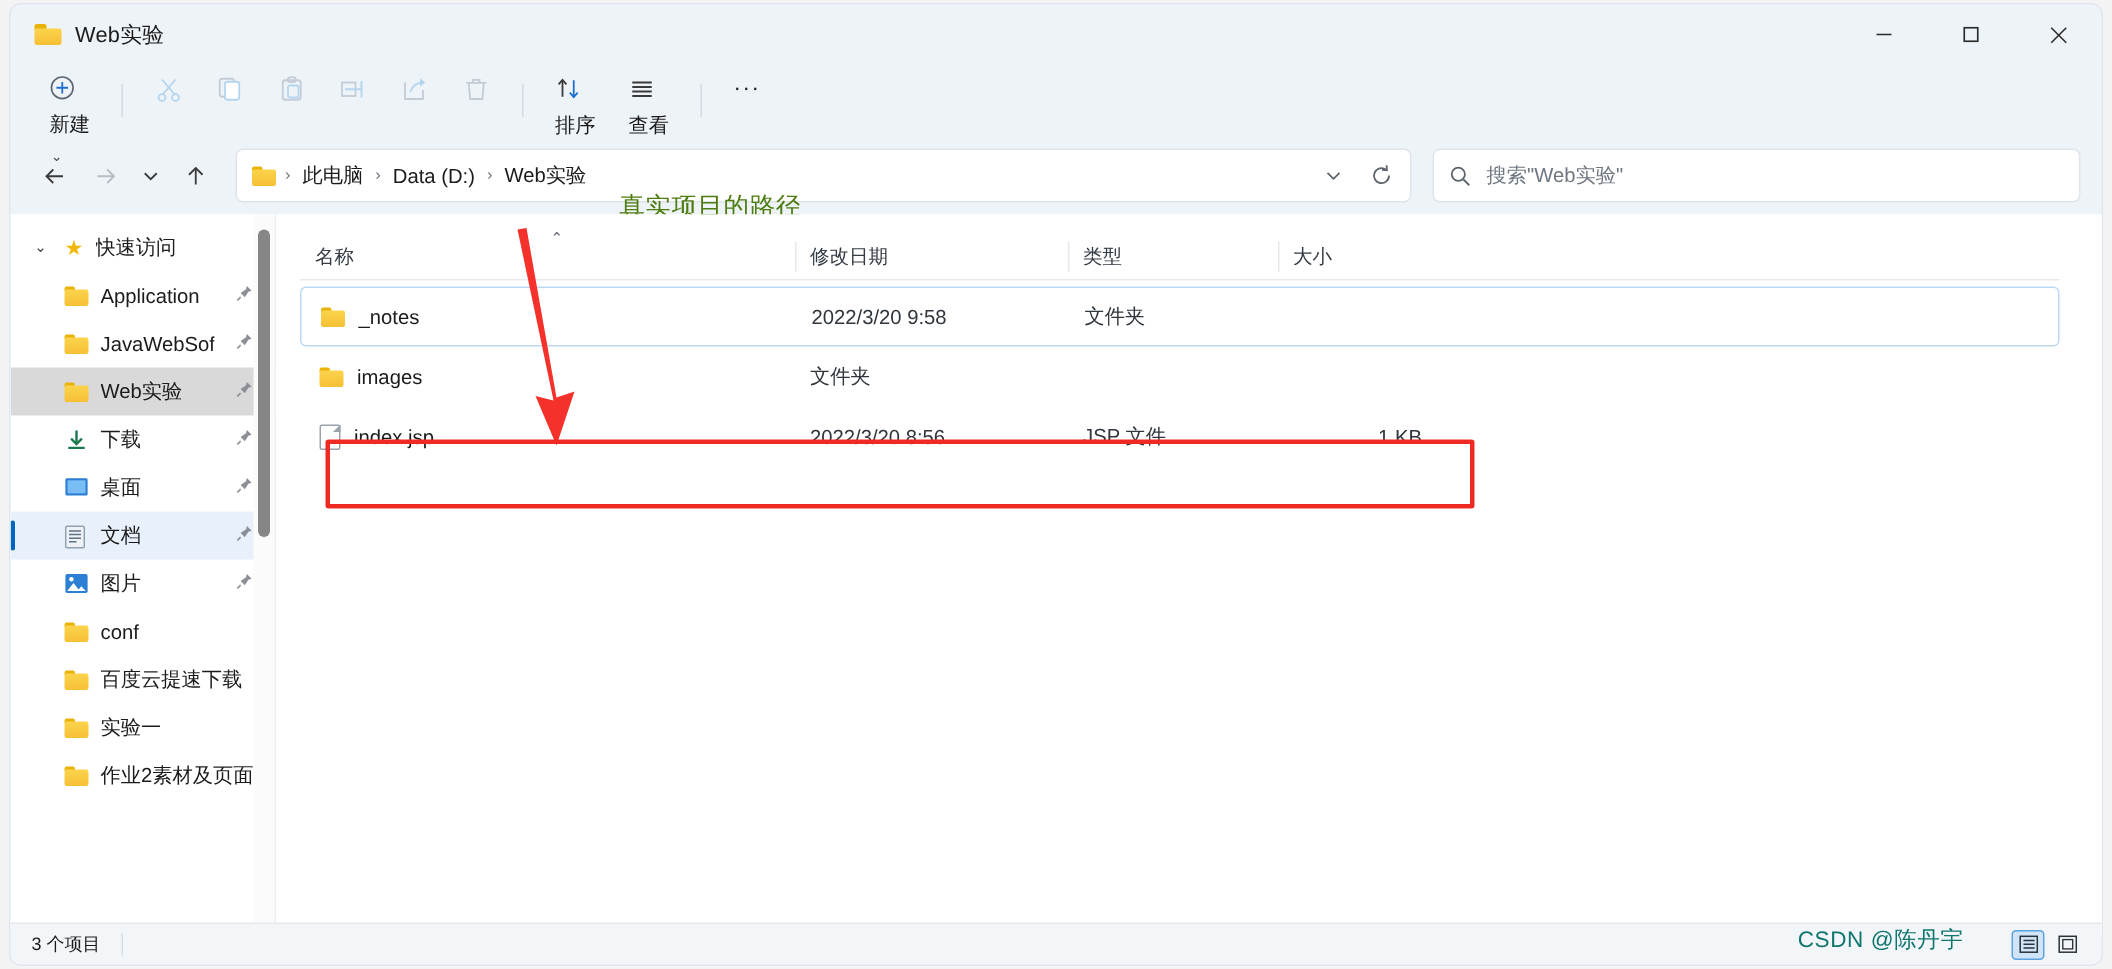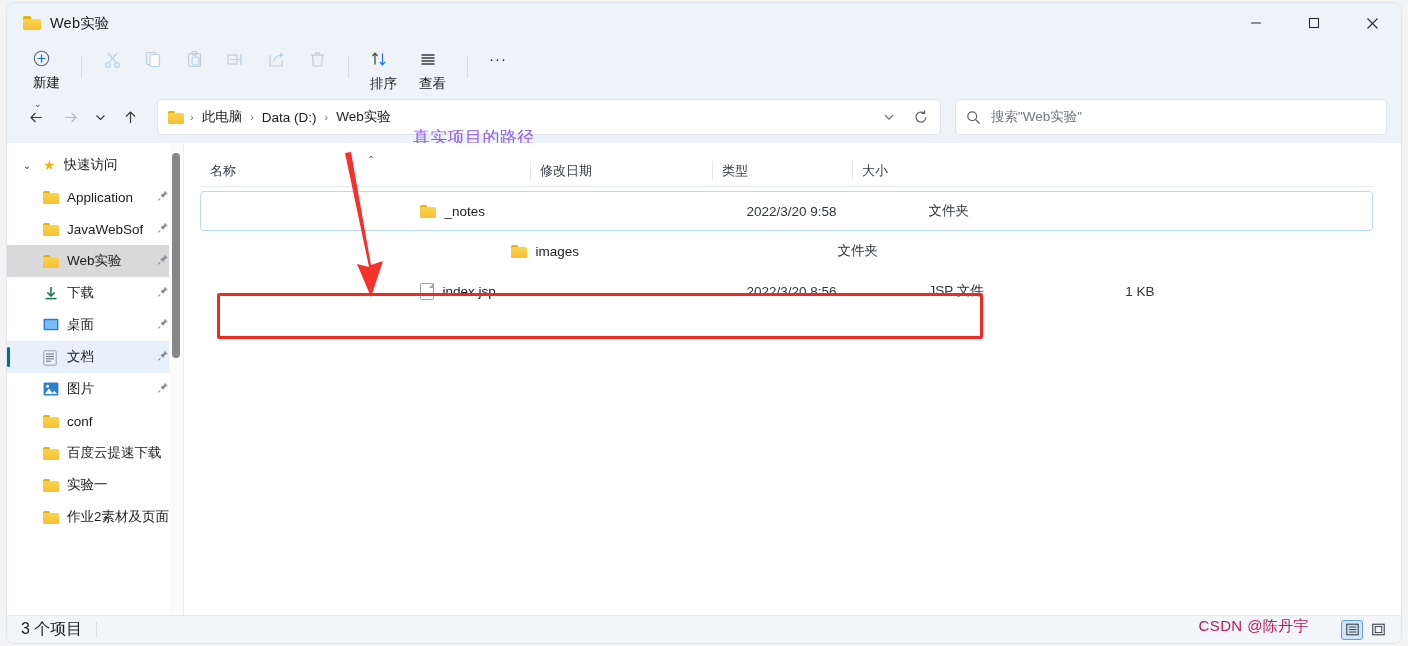--- a/index.html
+++ b/index.html
@@ -132,21 +132,21 @@
     flex: 1 1 auto; min-width: 0;
     gap: 0px;
   }
   .crumb {
     font-size: 13.5px; color: #1b1b1b;
     padding: 3px 6px; border-radius: 4px;
     white-space: nowrap;
   }
   .crumb-sep { color: #6a7480; font-size: 11px; padding: 0 2px; }
   .annot-red {
-    color: #8b5cf6; font-size: 17px;
+    color: #4d7c0f; font-size: 17px;
     margin-left: 16px; white-space: nowrap;
     letter-spacing: .4px;
     margin-top: 40px;
   }
   .crumb-right { display: flex; align-items: center; gap: 2px; }
   .crumb-ic {
     width: 30px; height: 30px;
     display: flex; align-items: center; justify-content: center;
     border-radius: 4px; color: #5c636b;
   }
@@ -254,21 +254,20 @@
     position: absolute; left: 167px; top: -3px;
     font-size: 10px; color: #5a6069;
   }
 
   .rows { margin: 4px 30px 0 16px; }
   .row {
     height: 40px;
     display: flex; align-items: center;
     border-radius: 4px;
     position: relative;
-    justify-content: center;
   }
   .row.focused {
     border: 1px solid #bcd9f3;
     background: #fff;
   }
   .cell {
     font-size: 13.5px; color: #1b1b1b;
     padding-left: 10px;
     display: flex; align-items: center; gap: 9px;
     height: 100%;
@@ -317,42 +316,42 @@
   
   .statusbar {
     position: absolute;
     left: 0; bottom: 0;
     width: 1396px; height: 28px;
     background: #f3f6f9;
     border-top: 1px solid #e5eaef;
     display: flex; align-items: center;
     padding: 0 8px 0 14px;
   }
-  .status-text { font-size: 16px; color: #1b1b1b; }
+  .status-text { font-size: 12px; color: #1b1b1b; }
   .status-sep { width: 1px; height: 15px; background: #d7dde3; margin-left: 14px; }
   .status-right {
     margin-left: auto;
     display: flex; align-items: center; gap: 4px;
     padding-right: 6px;
   }
   .viewmode {
     width: 22px; height: 20px;
     display: flex; align-items: center; justify-content: center;
     color: #2d3238;
     border-radius: 3px;
   }
   .viewmode.sel {
     background: #cfe4f7;
     border: 1px solid #5ca2dc;
   }
   .watermark {
     position: absolute;
     right: 92px; bottom: 7px;
     font-size: 15px;
-    color: #be185d;
+    color: #0f766e;
     letter-spacing: .4px;
     z-index: 20;
   }
 </style>
 </head>
 <body>
 
 <div id="app">
   <div class="window">
 

